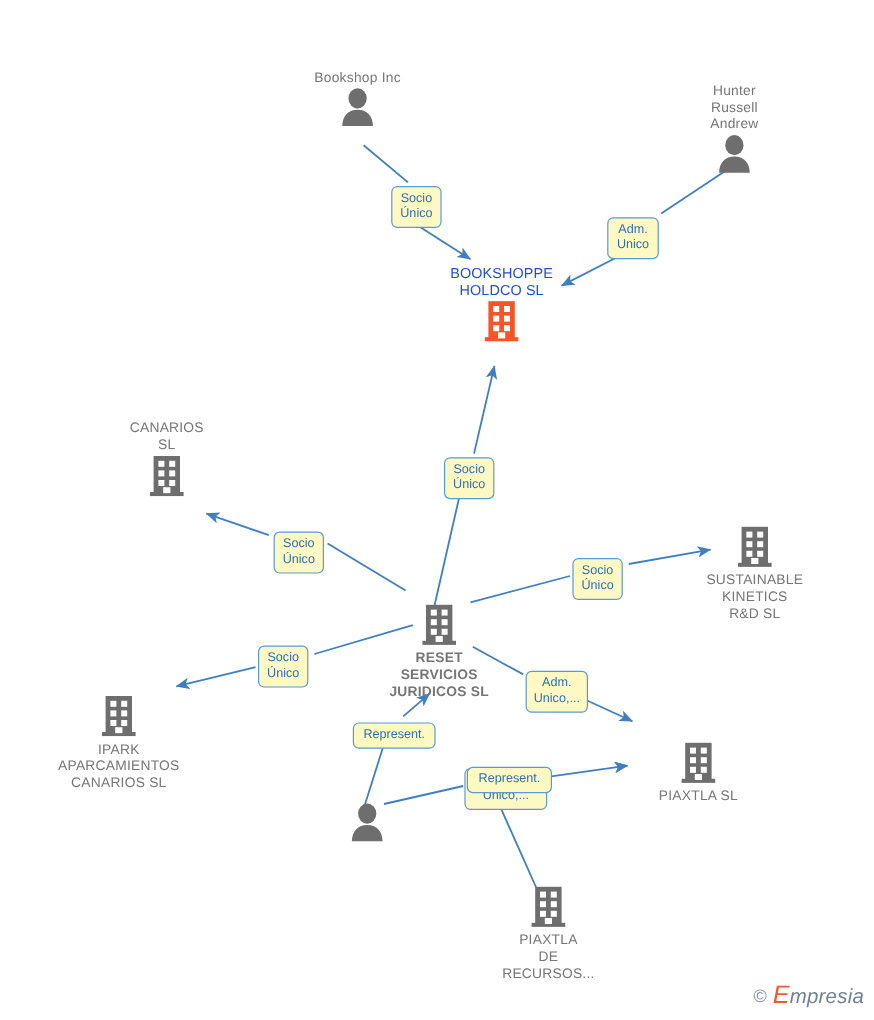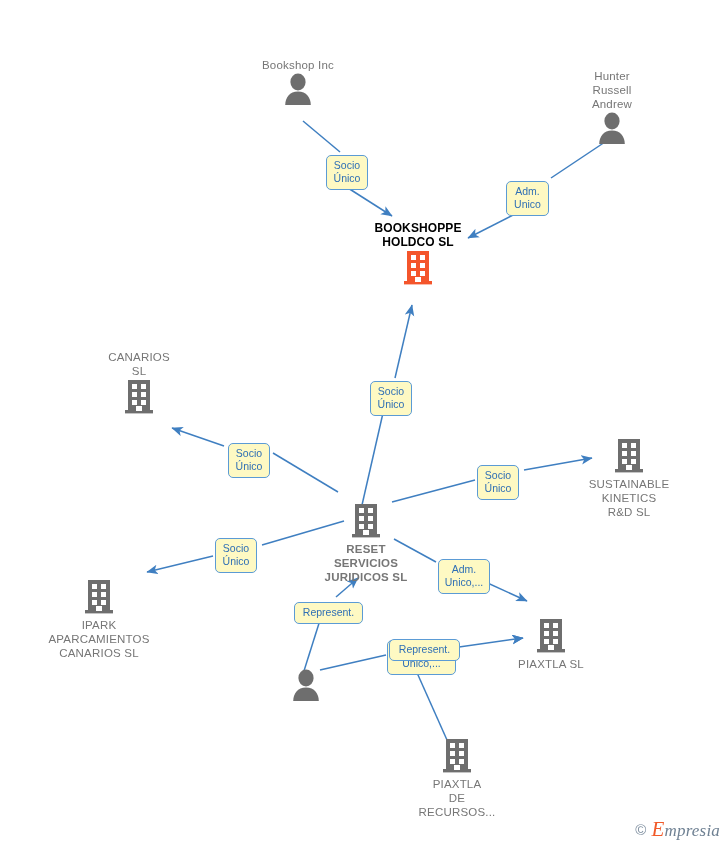--- a/index.html
+++ b/index.html
@@ -34,22 +34,22 @@
     z-index: 3;
   }
   .node .caption {
     font-size: 11.5px;
     line-height: 14px;
     color: #767676;
     letter-spacing: 0.2px;
     white-space: pre-line;
   }
   .node.highlight .caption {
-    color: #000000;
-    font-weight: bold;
+    color: #1d4ed8;
+    font-weight: normal;
     font-size: 12px;
     letter-spacing: .1px;
   }
   .icon-wrap {
     height: 40px;
     line-height: 0;
   }
   .icon-wrap svg { display: inline-block; }
 
   
@@ -76,21 +76,21 @@
     display: flex;
     align-items: center;
     gap: 5px;
     z-index: 8;
   }
   #watermark .copy {
     font-size: 15px;
     color: #7f8fa0;
   }
   #watermark .brand {
-    font-family: Liberation Serif, serif;
+    font-family: Liberation Sans, sans-serif;
     font-style: italic;
     font-size: 17px;
     color: #6f8193;
     letter-spacing: .2px;
   }
   #watermark .brand .cap {
     color: #f15a29;
     font-size: 21px;
   }
 </style>
@@ -239,21 +239,21 @@
               <rect x="18" y="14" width="5" height="5"></rect>
               <rect x="9" y="22" width="5" height="5"></rect>
               <rect x="18" y="22" width="5" height="5"></rect>
               <rect x="13" y="28" width="6" height="5"></rect>
             </g>
           </svg></div>
         <div class="caption">IPARK
 APARCAMIENTOS
 CANARIOS  SL</div>
       </div>
-      <div class="node" style="left: 551px; top: 617px;">
+      <div class="node" style="left: 582px; top: 617px;">
         <div class="icon-wrap"><svg width="32" height="38" viewBox="0 0 32 38">
             <rect x="5" y="2" width="22" height="31" fill="#6e6e6e"></rect>
             <rect x="2" y="32" width="28" height="3.4" fill="#6e6e6e"></rect>
             <g fill="#ffffff">
               <rect x="9" y="6" width="5" height="5"></rect>
               <rect x="18" y="6" width="5" height="5"></rect>
               <rect x="9" y="14" width="5" height="5"></rect>
               <rect x="18" y="14" width="5" height="5"></rect>
               <rect x="9" y="22" width="5" height="5"></rect>
               <rect x="18" y="22" width="5" height="5"></rect>

